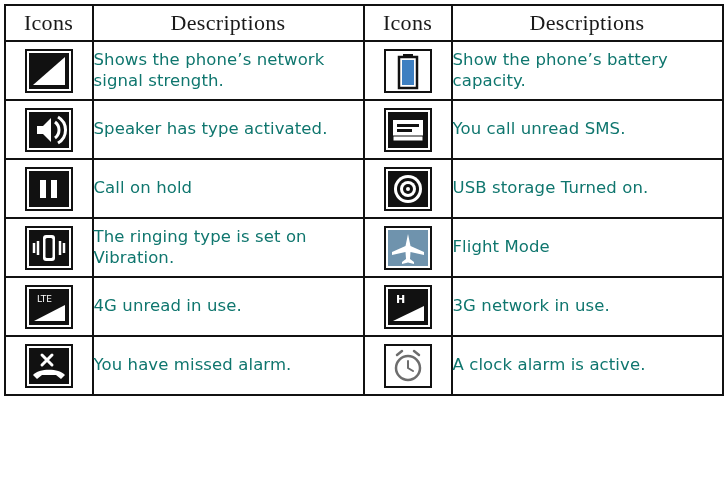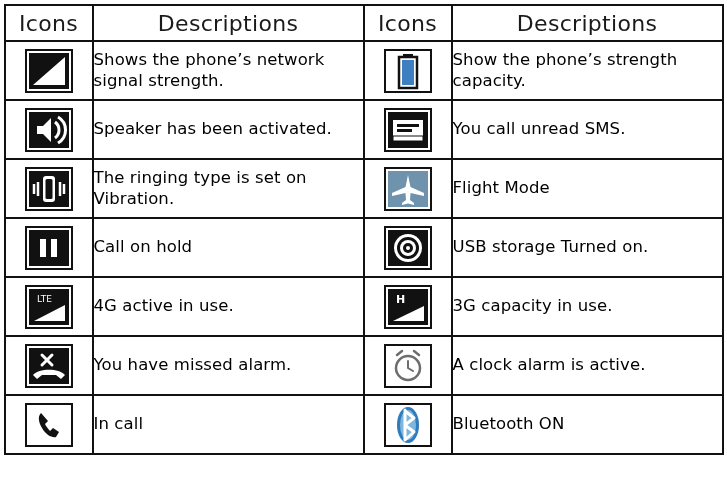--- a/index.html
+++ b/index.html
@@ -33,24 +33,25 @@
   col.c-icon { width: 88px; }
   col.c-desc { width: 271px; }
 
   th.head {
     height: 34px;
     font-weight: normal;
     font-size: 22px;
     color: #1a1a1a;
     text-align: center;
     letter-spacing: 0.3px;
+    font-family: Liberation Serif, serif;
   }
   td.desc {
     font-size: 16.5px;
-    color: #000000;
+    color: #0f766e;
     line-height: 1.22;
     padding: 4px 8px 4px 9px;
     letter-spacing: 0.1px;
   }
   td.iconcell {
     text-align: center;
     height: 57px;
     margin-top: 32px;
   }
   .iconbox {
@@ -96,49 +97,77 @@
         <td class="iconcell">
           <span class="iconbox">
             <svg width="48" height="44" viewBox="0 0 48 44">
               <rect x="1" y="1" width="46" height="42" fill="#ffffff" stroke="#111" stroke-width="2"></rect>
               <rect x="19" y="5" width="10" height="3" fill="#111"></rect>
               <rect x="15" y="8" width="18" height="31" fill="none" stroke="#111" stroke-width="2.5"></rect>
               <rect x="18" y="11" width="12" height="25" fill="#3d7fc1"></rect>
             </svg>
           </span>
         </td>
-        <td class="desc">Show the phone’s strength capacity.</td>
+        <td class="desc">Show the phone’s battery capacity.</td>
       </tr>
 
       <tr>
         <td class="iconcell">
           <span class="iconbox">
             <svg width="48" height="44" viewBox="0 0 48 44">
               <rect x="1" y="1" width="46" height="42" fill="#ffffff" stroke="#111" stroke-width="2"></rect>
               <rect x="4" y="4" width="40" height="36" fill="#111"></rect>
               <polygon points="12,18 18,18 26,10 26,34 18,26 12,26" fill="#ffffff"></polygon>
               <path d="M30 14 A10 10 0 0 1 30 30" fill="none" stroke="#ffffff" stroke-width="3"></path>
               <path d="M33 9 A15 15 0 0 1 33 35" fill="none" stroke="#ffffff" stroke-width="3"></path>
             </svg>
           </span>
         </td>
-        <td class="desc">Speaker has been activated.</td>
+        <td class="desc">Speaker has type activated.</td>
         <td class="iconcell">
           <span class="iconbox">
             <svg width="48" height="44" viewBox="0 0 48 44">
               <rect x="1" y="1" width="46" height="42" fill="#ffffff" stroke="#111" stroke-width="2"></rect>
               <rect x="4" y="4" width="40" height="36" fill="#111"></rect>
               <rect x="9" y="12" width="30" height="21" fill="#ffffff"></rect>
               <rect x="13" y="16" width="22" height="3" fill="#111"></rect>
               <rect x="13" y="21" width="15" height="3" fill="#111"></rect>
               <rect x="9" y="28" width="30" height="5" fill="#ffffff" stroke="#111" stroke-width="1"></rect>
             </svg>
           </span>
         </td>
         <td class="desc">You call unread SMS.</td>
+      </tr>
+
+      <tr>
+        <td class="iconcell">
+          <span class="iconbox">
+            <svg width="48" height="44" viewBox="0 0 48 44">
+              <rect x="1" y="1" width="46" height="42" fill="#ffffff" stroke="#111" stroke-width="2"></rect>
+              <rect x="4" y="4" width="40" height="36" fill="#111"></rect>
+              <rect x="15" y="13" width="6" height="18" fill="#ffffff"></rect>
+              <rect x="26" y="13" width="6" height="18" fill="#ffffff"></rect>
+            </svg>
+          </span>
+        </td>
+        <td class="desc">Call on hold</td>
+        <td class="iconcell">
+          <span class="iconbox">
+            <svg width="48" height="44" viewBox="0 0 48 44">
+              <rect x="1" y="1" width="46" height="42" fill="#ffffff" stroke="#111" stroke-width="2"></rect>
+              <rect x="4" y="4" width="40" height="36" fill="#111"></rect>
+              <circle cx="24" cy="22" r="14" fill="#ffffff"></circle>
+              <circle cx="24" cy="22" r="11" fill="#111"></circle>
+              <circle cx="24" cy="22" r="8" fill="#ffffff"></circle>
+              <circle cx="24" cy="22" r="5" fill="#111"></circle>
+              <circle cx="24" cy="22" r="2" fill="#ffffff"></circle>
+            </svg>
+          </span>
+        </td>
+        <td class="desc">USB storage Turned on.</td>
       </tr>
 
       <tr>
         <td class="iconcell">
           <span class="iconbox">
             <svg width="48" height="44" viewBox="0 0 48 44">
               <rect x="1" y="1" width="46" height="42" fill="#ffffff" stroke="#111" stroke-width="2"></rect>
               <rect x="4" y="4" width="40" height="36" fill="#111"></rect>
               <rect x="18" y="9" width="12" height="26" rx="3" fill="#ffffff"></rect>
               <rect x="20.5" y="12" width="7" height="20" rx="1.5" fill="#111"></rect>
@@ -161,65 +190,37 @@
         </td>
         <td class="desc">Flight Mode</td>
       </tr>
 
       <tr>
         <td class="iconcell">
           <span class="iconbox">
             <svg width="48" height="44" viewBox="0 0 48 44">
               <rect x="1" y="1" width="46" height="42" fill="#ffffff" stroke="#111" stroke-width="2"></rect>
               <rect x="4" y="4" width="40" height="36" fill="#111"></rect>
-              <rect x="15" y="13" width="6" height="18" fill="#ffffff"></rect>
-              <rect x="26" y="13" width="6" height="18" fill="#ffffff"></rect>
-            </svg>
-          </span>
-        </td>
-        <td class="desc">Call on hold</td>
-        <td class="iconcell">
-          <span class="iconbox">
-            <svg width="48" height="44" viewBox="0 0 48 44">
-              <rect x="1" y="1" width="46" height="42" fill="#ffffff" stroke="#111" stroke-width="2"></rect>
-              <rect x="4" y="4" width="40" height="36" fill="#111"></rect>
-              <circle cx="24" cy="22" r="14" fill="#ffffff"></circle>
-              <circle cx="24" cy="22" r="11" fill="#111"></circle>
-              <circle cx="24" cy="22" r="8" fill="#ffffff"></circle>
-              <circle cx="24" cy="22" r="5" fill="#111"></circle>
-              <circle cx="24" cy="22" r="2" fill="#ffffff"></circle>
-            </svg>
-          </span>
-        </td>
-        <td class="desc">USB storage Turned on.</td>
-      </tr>
-
-      <tr>
-        <td class="iconcell">
-          <span class="iconbox">
-            <svg width="48" height="44" viewBox="0 0 48 44">
-              <rect x="1" y="1" width="46" height="42" fill="#ffffff" stroke="#111" stroke-width="2"></rect>
-              <rect x="4" y="4" width="40" height="36" fill="#111"></rect>
               <text x="12" y="17" font-family="DejaVu Sans, sans-serif" font-size="9" fill="#ffffff">LTE</text>
               <polygon points="9,36 40,36 40,20" fill="#ffffff"></polygon>
             </svg>
           </span>
         </td>
-        <td class="desc">4G active in use.</td>
+        <td class="desc">4G unread in use.</td>
         <td class="iconcell">
           <span class="iconbox">
             <svg width="48" height="44" viewBox="0 0 48 44">
               <rect x="1" y="1" width="46" height="42" fill="#ffffff" stroke="#111" stroke-width="2"></rect>
               <rect x="4" y="4" width="40" height="36" fill="#111"></rect>
               <text x="12" y="18" font-family="DejaVu Sans, sans-serif" font-size="11" font-weight="bold" fill="#ffffff">H</text>
               <polygon points="9,36 40,36 40,21" fill="#ffffff"></polygon>
             </svg>
           </span>
         </td>
-        <td class="desc">3G capacity in use.</td>
+        <td class="desc">3G network in use.</td>
       </tr>
 
       <tr>
         <td class="iconcell">
           <span class="iconbox">
             <svg width="48" height="44" viewBox="0 0 48 44">
               <rect x="1" y="1" width="46" height="42" fill="#ffffff" stroke="#111" stroke-width="2"></rect>
               <rect x="4" y="4" width="40" height="36" fill="#111"></rect>
               <path d="M17 11 L27 21 M27 11 L17 21" stroke="#ffffff" stroke-width="3" stroke-linecap="round"></path>
               <path d="M8 31 C14 24 34 24 40 31 L36 35 L31 31 L17 31 L12 35 Z" fill="#ffffff"></path>
@@ -233,39 +234,16 @@
               <rect x="1" y="1" width="46" height="42" fill="#ffffff" stroke="#111" stroke-width="2"></rect>
               <circle cx="24" cy="24" r="12" fill="none" stroke="#6d6d6d" stroke-width="2.5"></circle>
               <path d="M13 11 L18 7 M35 11 L30 7" stroke="#6d6d6d" stroke-width="2.5" stroke-linecap="round"></path>
               <path d="M24 17 L24 24 L29 27" fill="none" stroke="#6d6d6d" stroke-width="2" stroke-linecap="round"></path>
             </svg>
           </span>
         </td>
         <td class="desc">A clock alarm is active.</td>
       </tr>
 
-      <tr>
-        <td class="iconcell">
-          <span class="iconbox">
-            <svg width="48" height="44" viewBox="0 0 48 44">
-              <rect x="1" y="1" width="46" height="42" fill="#ffffff" stroke="#111" stroke-width="2"></rect>
-              <path d="M16 10 C13 13 13 18 17 25 C21 32 27 35 31 34 L34 29 L28 25 L25 28 C23 26 21 23 20 21 L23 18 Z" fill="#111"></path>
-            </svg>
-          </span>
-        </td>
-        <td class="desc">In call</td>
-        <td class="iconcell">
-          <span class="iconbox">
-            <svg width="48" height="44" viewBox="0 0 48 44">
-              <rect x="1" y="1" width="46" height="42" fill="#ffffff" stroke="#111" stroke-width="2"></rect>
-              <ellipse cx="24" cy="22" rx="11" ry="18" fill="#2e7bbd"></ellipse>
-              <ellipse cx="24" cy="22" rx="8" ry="15" fill="#7fb6dd"></ellipse>
-              <path d="M21 11 L30 18 L21 25 L21 7 L30 14" fill="none" stroke="#ffffff" stroke-width="0"></path>
-              <path d="M21 7 L21 37 L30 29 L21 22 L30 15 L21 8" fill="none" stroke="#ffffff" stroke-width="3" stroke-linejoin="round" stroke-linecap="round"></path>
-            </svg>
-          </span>
-        </td>
-        <td class="desc">Bluetooth ON</td>
-      </tr>
 
     </tbody>
   </table>
 </div>
 
 </body></html>

